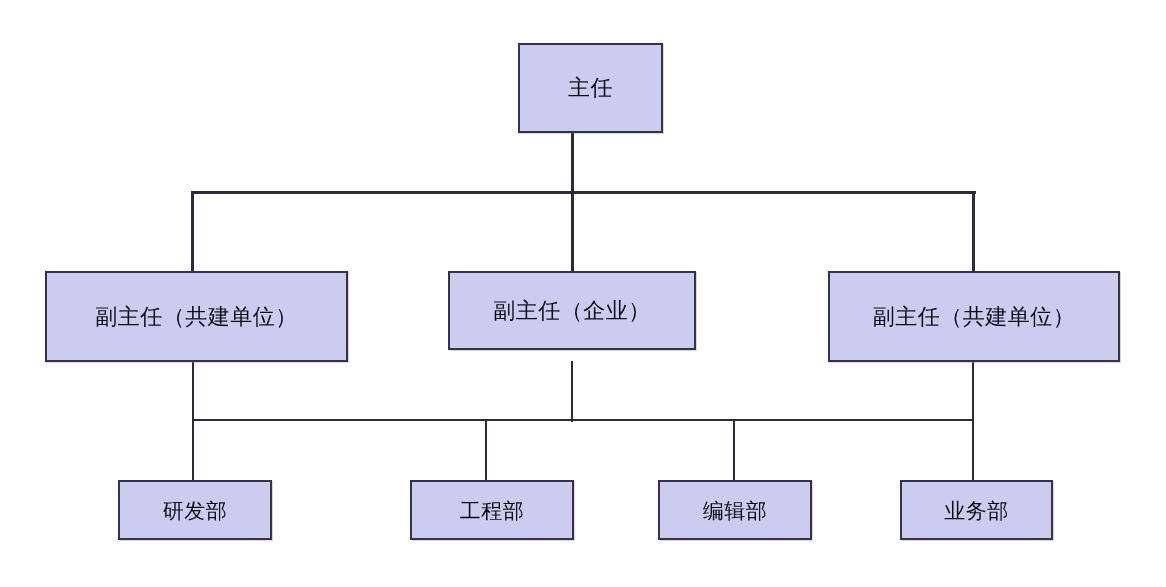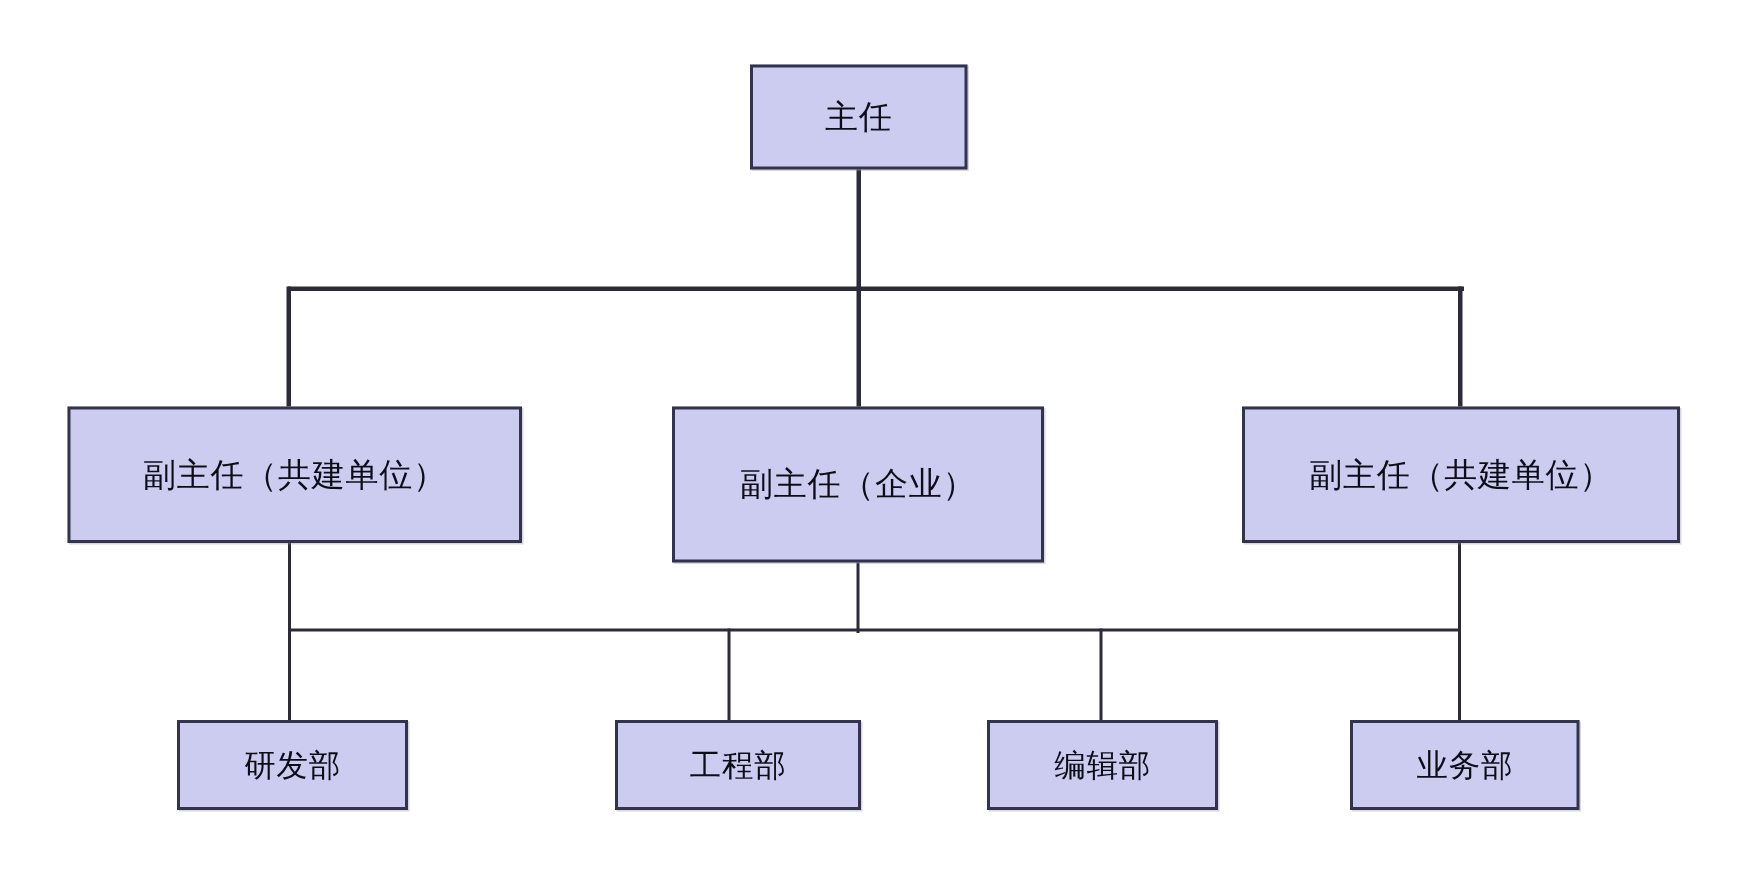--- a/index.html
+++ b/index.html
@@ -75,29 +75,29 @@
   <div class="conn thin h" style="left:192px; top:419px; width:782px;"></div>
 
   <div class="conn thin v" style="left:192px; top:419px; height:62px;"></div>
 
   <div class="conn thin v" style="left:485px; top:419px; height:62px;"></div>
 
   <div class="conn thin v" style="left:733px; top:419px; height:62px;"></div>
 
   <div class="conn thin v" style="left:972px; top:419px; height:62px;"></div>
 
-  <div class="node-box" style="left:500px; top:43px; width:145px; height:70px;">
+  <div class="node-box" style="left:518px; top:43px; width:145px; height:90px;">
     <span class="node-label">主任</span>
   </div>
 
   <div class="node-box" style="left:45px; top:271px; width:303px; height:91px;">
     <span class="node-label">副主任（共建单位）</span>
   </div>
 
-  <div class="node-box" style="left:448px; top:271px; width:248px; height:104px;">
+  <div class="node-box" style="left:448px; top:271px; width:248px; height:79px;">
     <span class="node-label">副主任（企业）</span>
   </div>
 
   <div class="node-box" style="left:828px; top:271px; width:292px; height:91px;">
     <span class="node-label">副主任（共建单位）</span>
   </div>
 
   <div class="node-box small" style="left:118px; top:480px; width:154px; height:60px;">
     <span class="node-label">研发部</span>
   </div>

